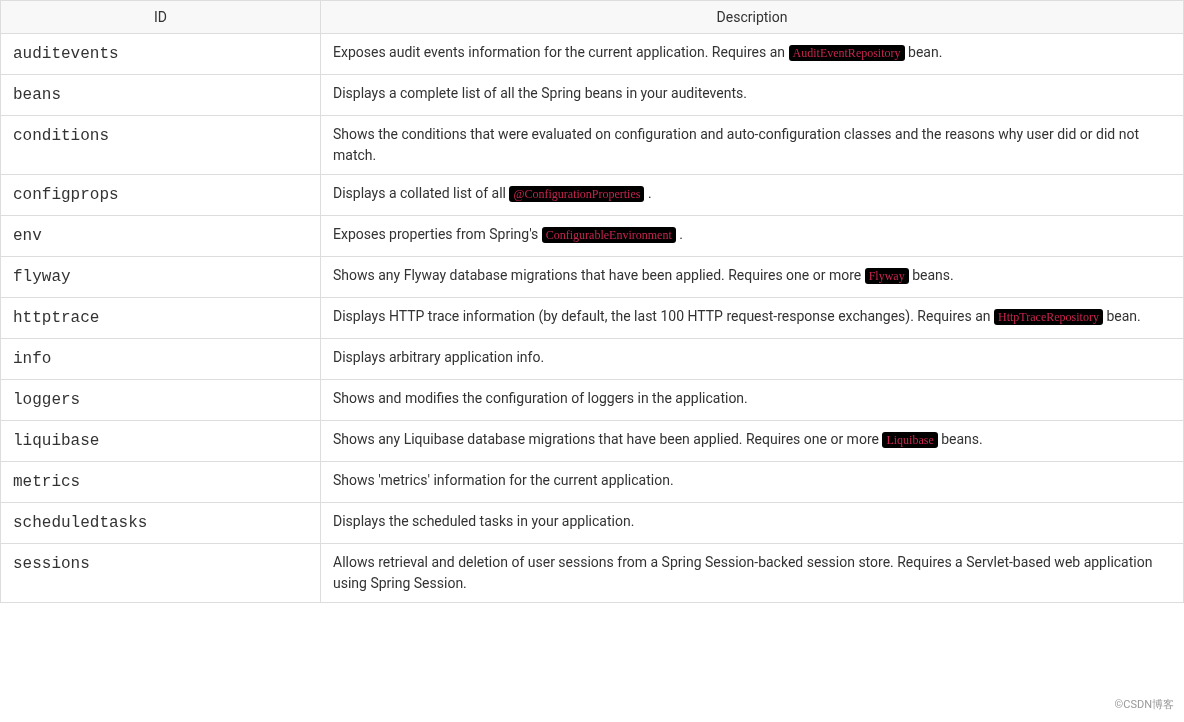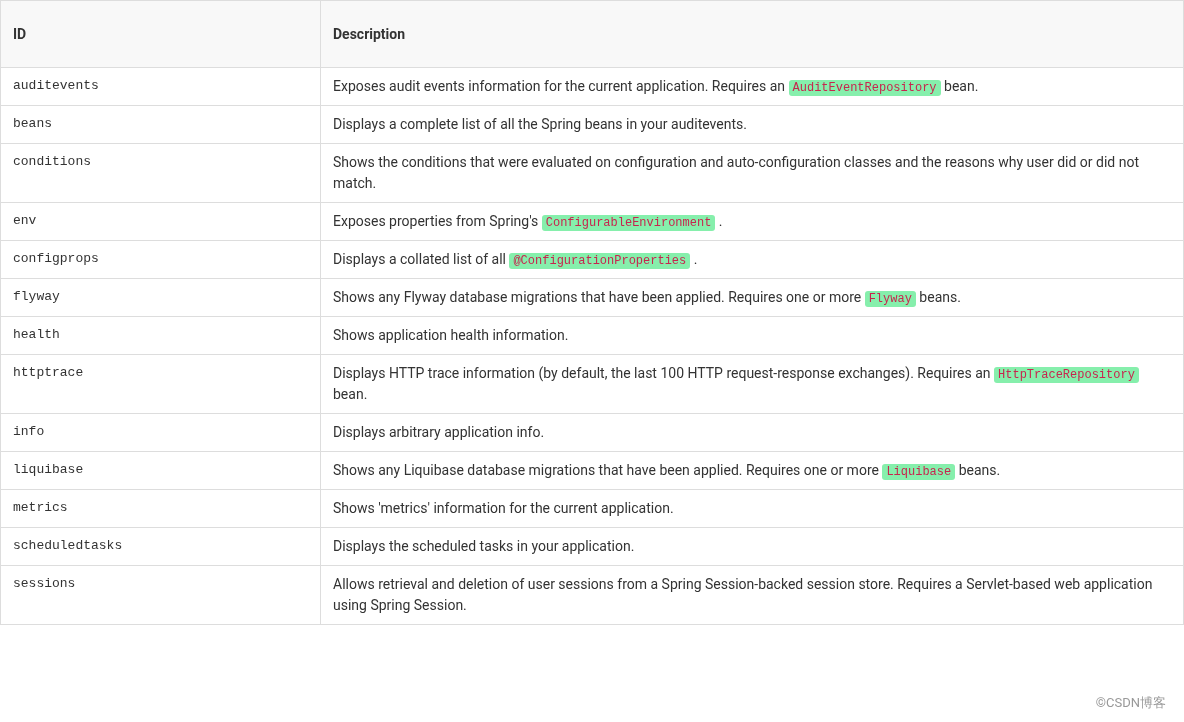--- a/index.html
+++ b/index.html
@@ -26,60 +26,60 @@
     }
     colgroup col:first-child {
       width: 320px;
     }
     colgroup col:last-child {
       width: auto;
     }
     thead tr th {
       background: #f8f8f8;
       border: 1px solid #ddd;
-      padding: 25px 12px;
-      font-weight: 700;
-      text-align: left;
+      padding: 8px 12px;
+      font-weight: 400;
+      text-align: center;
       font-size: 14px;
     }
     tbody tr td {
       border: 1px solid #ddd;
       padding: 8px 12px;
       vertical-align: top;
       line-height: 1.5;
     }
     tbody tr:nth-child(odd) td {
       background: #fff;
     }
     tbody tr:nth-child(even) td {
       background: #fff;
     }
     .id-cell {
       font-family: "Courier New", Courier, monospace;
-      font-size: 13px;
+      font-size: 16px;
       color: #333;
       white-space: nowrap;
     }
     .desc-cell {
       font-size: 14px;
       color: #333;
     }
     code {
-      font-family: Liberation Mono, monospace;
+      font-family: Liberation Serif, serif;
       font-size: 12px;
-      background: #86efac;
+      background: #000000;
       padding: 1px 4px;
       border-radius: 3px;
       color: #c7254e;
     }
     .watermark {
       position: fixed;
       bottom: 8px;
-      right: 14px;
-      font-size: 13px;
+      right: 6px;
+      font-size: 11px;
       color: #999;
       background: rgba(255,255,255,0.8);
       padding: 2px 4px;
     }
   </style>
 </head>
 <body>
 
 <div class="table-container">
   <table>
@@ -100,42 +100,42 @@
         </tr>
         <tr>
           <td class="id-cell">beans</td>
           <td class="desc-cell">Displays a complete list of all the Spring beans in your auditevents.</td>
         </tr>
         <tr>
           <td class="id-cell">conditions</td>
           <td class="desc-cell">Shows the conditions that were evaluated on configuration and auto-configuration classes and the reasons why user did or did not match.</td>
         </tr>
         <tr>
+          <td class="id-cell">configprops</td>
+          <td class="desc-cell">Displays a collated list of all <code>@ConfigurationProperties</code> .</td>
+        </tr>
+        <tr>
           <td class="id-cell">env</td>
           <td class="desc-cell">Exposes properties from Spring's <code>ConfigurableEnvironment</code> .</td>
         </tr>
         <tr>
-          <td class="id-cell">configprops</td>
-          <td class="desc-cell">Displays a collated list of all <code>@ConfigurationProperties</code> .</td>
-        </tr>
-        <tr>
           <td class="id-cell">flyway</td>
           <td class="desc-cell">Shows any Flyway database migrations that have been applied. Requires one or more <code>Flyway</code> beans.</td>
-        </tr>
-        <tr>
-          <td class="id-cell">health</td>
-          <td class="desc-cell">Shows application health information.</td>
         </tr>
         <tr>
           <td class="id-cell">httptrace</td>
           <td class="desc-cell">Displays HTTP trace information (by default, the last 100 HTTP request-response exchanges). Requires an <code>HttpTraceRepository</code> bean.</td>
         </tr>
         <tr>
           <td class="id-cell">info</td>
           <td class="desc-cell">Displays arbitrary application info.</td>
+        </tr>
+        <tr>
+          <td class="id-cell">loggers</td>
+          <td class="desc-cell">Shows and modifies the configuration of loggers in the application.</td>
         </tr>
         <tr>
           <td class="id-cell">liquibase</td>
           <td class="desc-cell">Shows any Liquibase database migrations that have been applied. Requires one or more <code>Liquibase</code> beans.</td>
         </tr>
         <tr>
           <td class="id-cell">metrics</td>
           <td class="desc-cell">Shows 'metrics' information for the current application.</td>
         </tr>
         <tr>

